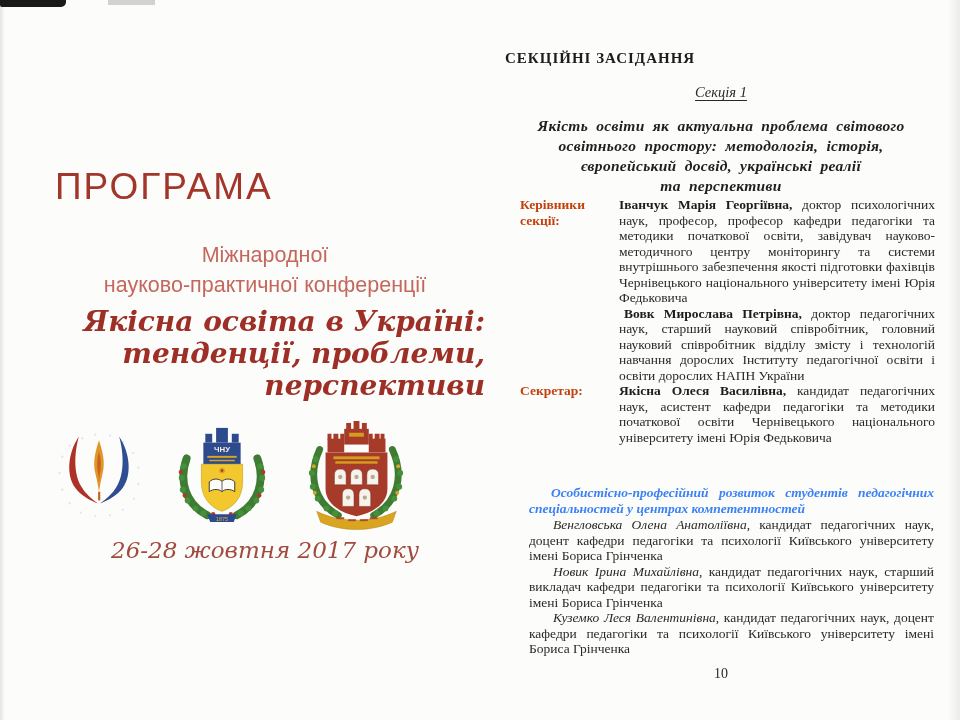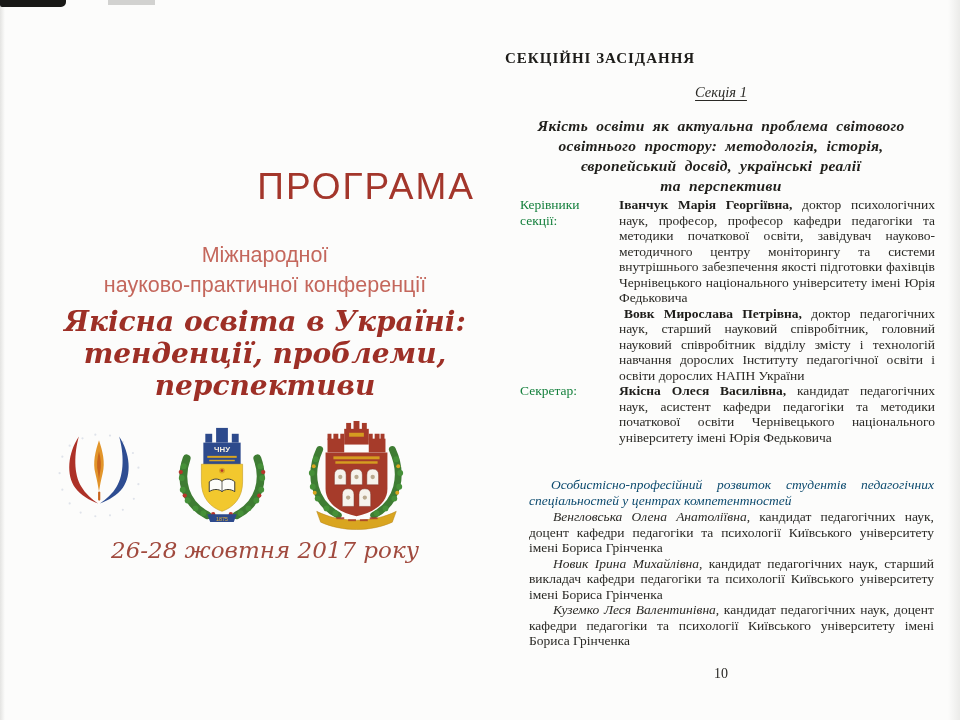--- a/index.html
+++ b/index.html
@@ -7,54 +7,54 @@
   .spread{position:relative;width:960px;height:720px;background:#fcfcfb;overflow:hidden;}
   .edge-left{position:absolute;left:0;top:0;width:5px;height:100%;
     background:linear-gradient(90deg,#e4e4e2,#fcfcfb);}
   .edge-right{position:absolute;right:0;top:0;width:12px;height:100%;
     background:linear-gradient(270deg,#ebebe9,#fcfcfb);}
   .smudge-a{position:absolute;left:0;top:0;width:66px;height:7px;background:#191917;border-radius:0 0 5px 2px;}
   .smudge-b{position:absolute;left:108px;top:0;width:47px;height:5px;background:#d2d2d0;}
 
   
   .page-left{position:absolute;left:55px;top:0;width:420px;height:720px;}
-  .program-title{position:absolute;top:166px;left:0;width:100%;margin:0;text-align:right;
+  .program-title{position:absolute;top:166px;left:0;width:100%;margin:0;text-align:left;
     font-family:"Liberation Sans",sans-serif;font-weight:400;font-size:37px;letter-spacing:2px;
     color:#a3362b;}
   .subtitle{position:absolute;top:240px;left:0;width:100%;text-align:center;white-space:pre-line;
     font-family:"Liberation Sans",sans-serif;font-size:21.5px;line-height:30px;color:#c4675c;}
-  .conf-title{position:absolute;top:306px;left:-10px;width:440px;text-align:center;white-space:pre-line;
+  .conf-title{position:absolute;top:306px;left:-10px;width:440px;text-align:right;white-space:pre-line;
     font-family:"DejaVu Serif","Liberation Serif",serif;font-style:italic;font-weight:bold;
     font-size:28px;line-height:32px;color:#9d2f26;}
   .logos{position:absolute;top:418px;left:0;width:100%;height:114px;
     display:flex;align-items:center;justify-content:flex-start;gap:27px;}
   .logo{display:block;}
   .conf-date{position:absolute;top:537px;left:0;width:100%;text-align:center;
     font-family:"DejaVu Serif","Liberation Serif",serif;font-style:italic;
     font-size:23px;color:#a14a3e;}
 
   
   .page-right{position:absolute;left:505px;top:0;width:432px;height:720px;color:#2a2925;}
   .rp-header{position:absolute;top:50px;left:0;width:100%;margin:0;text-align:left;
     font-size:15px;font-weight:bold;letter-spacing:1px;color:#1d1c19;}
   .rp-section{position:absolute;top:84px;left:0;width:100%;text-align:center;
     font-style:italic;font-size:14.5px;text-decoration:underline;text-underline-offset:3px;}
   .rp-title{position:absolute;top:116px;left:0;width:100%;text-align:center;white-space:pre-line;
     font-weight:bold;font-style:italic;font-size:15.5px;line-height:20px;
     letter-spacing:0.3px;word-spacing:4px;color:#201f1b;}
   .roles{position:absolute;top:197px;left:15px;width:415px;
     display:grid;grid-template-columns:93px 1fr;}
-  .role-label{font-weight:normal;font-size:13.5px;line-height:15.5px;white-space:pre-line;color:#15803d;}
+  .role-label{font-weight:bold;font-size:13.5px;line-height:15.5px;white-space:pre-line;color:#c2410c;}
   .role-body{font-size:13.5px;line-height:15.5px;margin-left:6px;}
   .role-body p{margin:0;text-align:justify;}
   .role-body p + p{text-indent:5px;}
   .person-name{font-weight:bold;color:#1d1c19;}
   .subsection{position:absolute;top:477px;left:24px;width:405px;font-size:13.5px;line-height:15.5px;}
-  .subsection-title{font-weight:normal;font-style:italic;text-align:justify;text-indent:22px;
-    margin:0 0 1px 0;color:#0c4a6e;}
+  .subsection-title{font-weight:bold;font-style:italic;text-align:justify;text-indent:22px;
+    margin:8px 0 1px 0;color:#3b82f6;}
   .speaker{margin:0;text-align:justify;text-indent:24px;}
   .speaker-name{font-style:italic;}
   .page-number{position:absolute;top:666px;left:0;width:100%;text-align:center;font-size:14px;}
 </style>
 </head>
 <body>
 
 <div class="spread">
   <div class="edge-left"></div>
   <div class="edge-right"></div>

